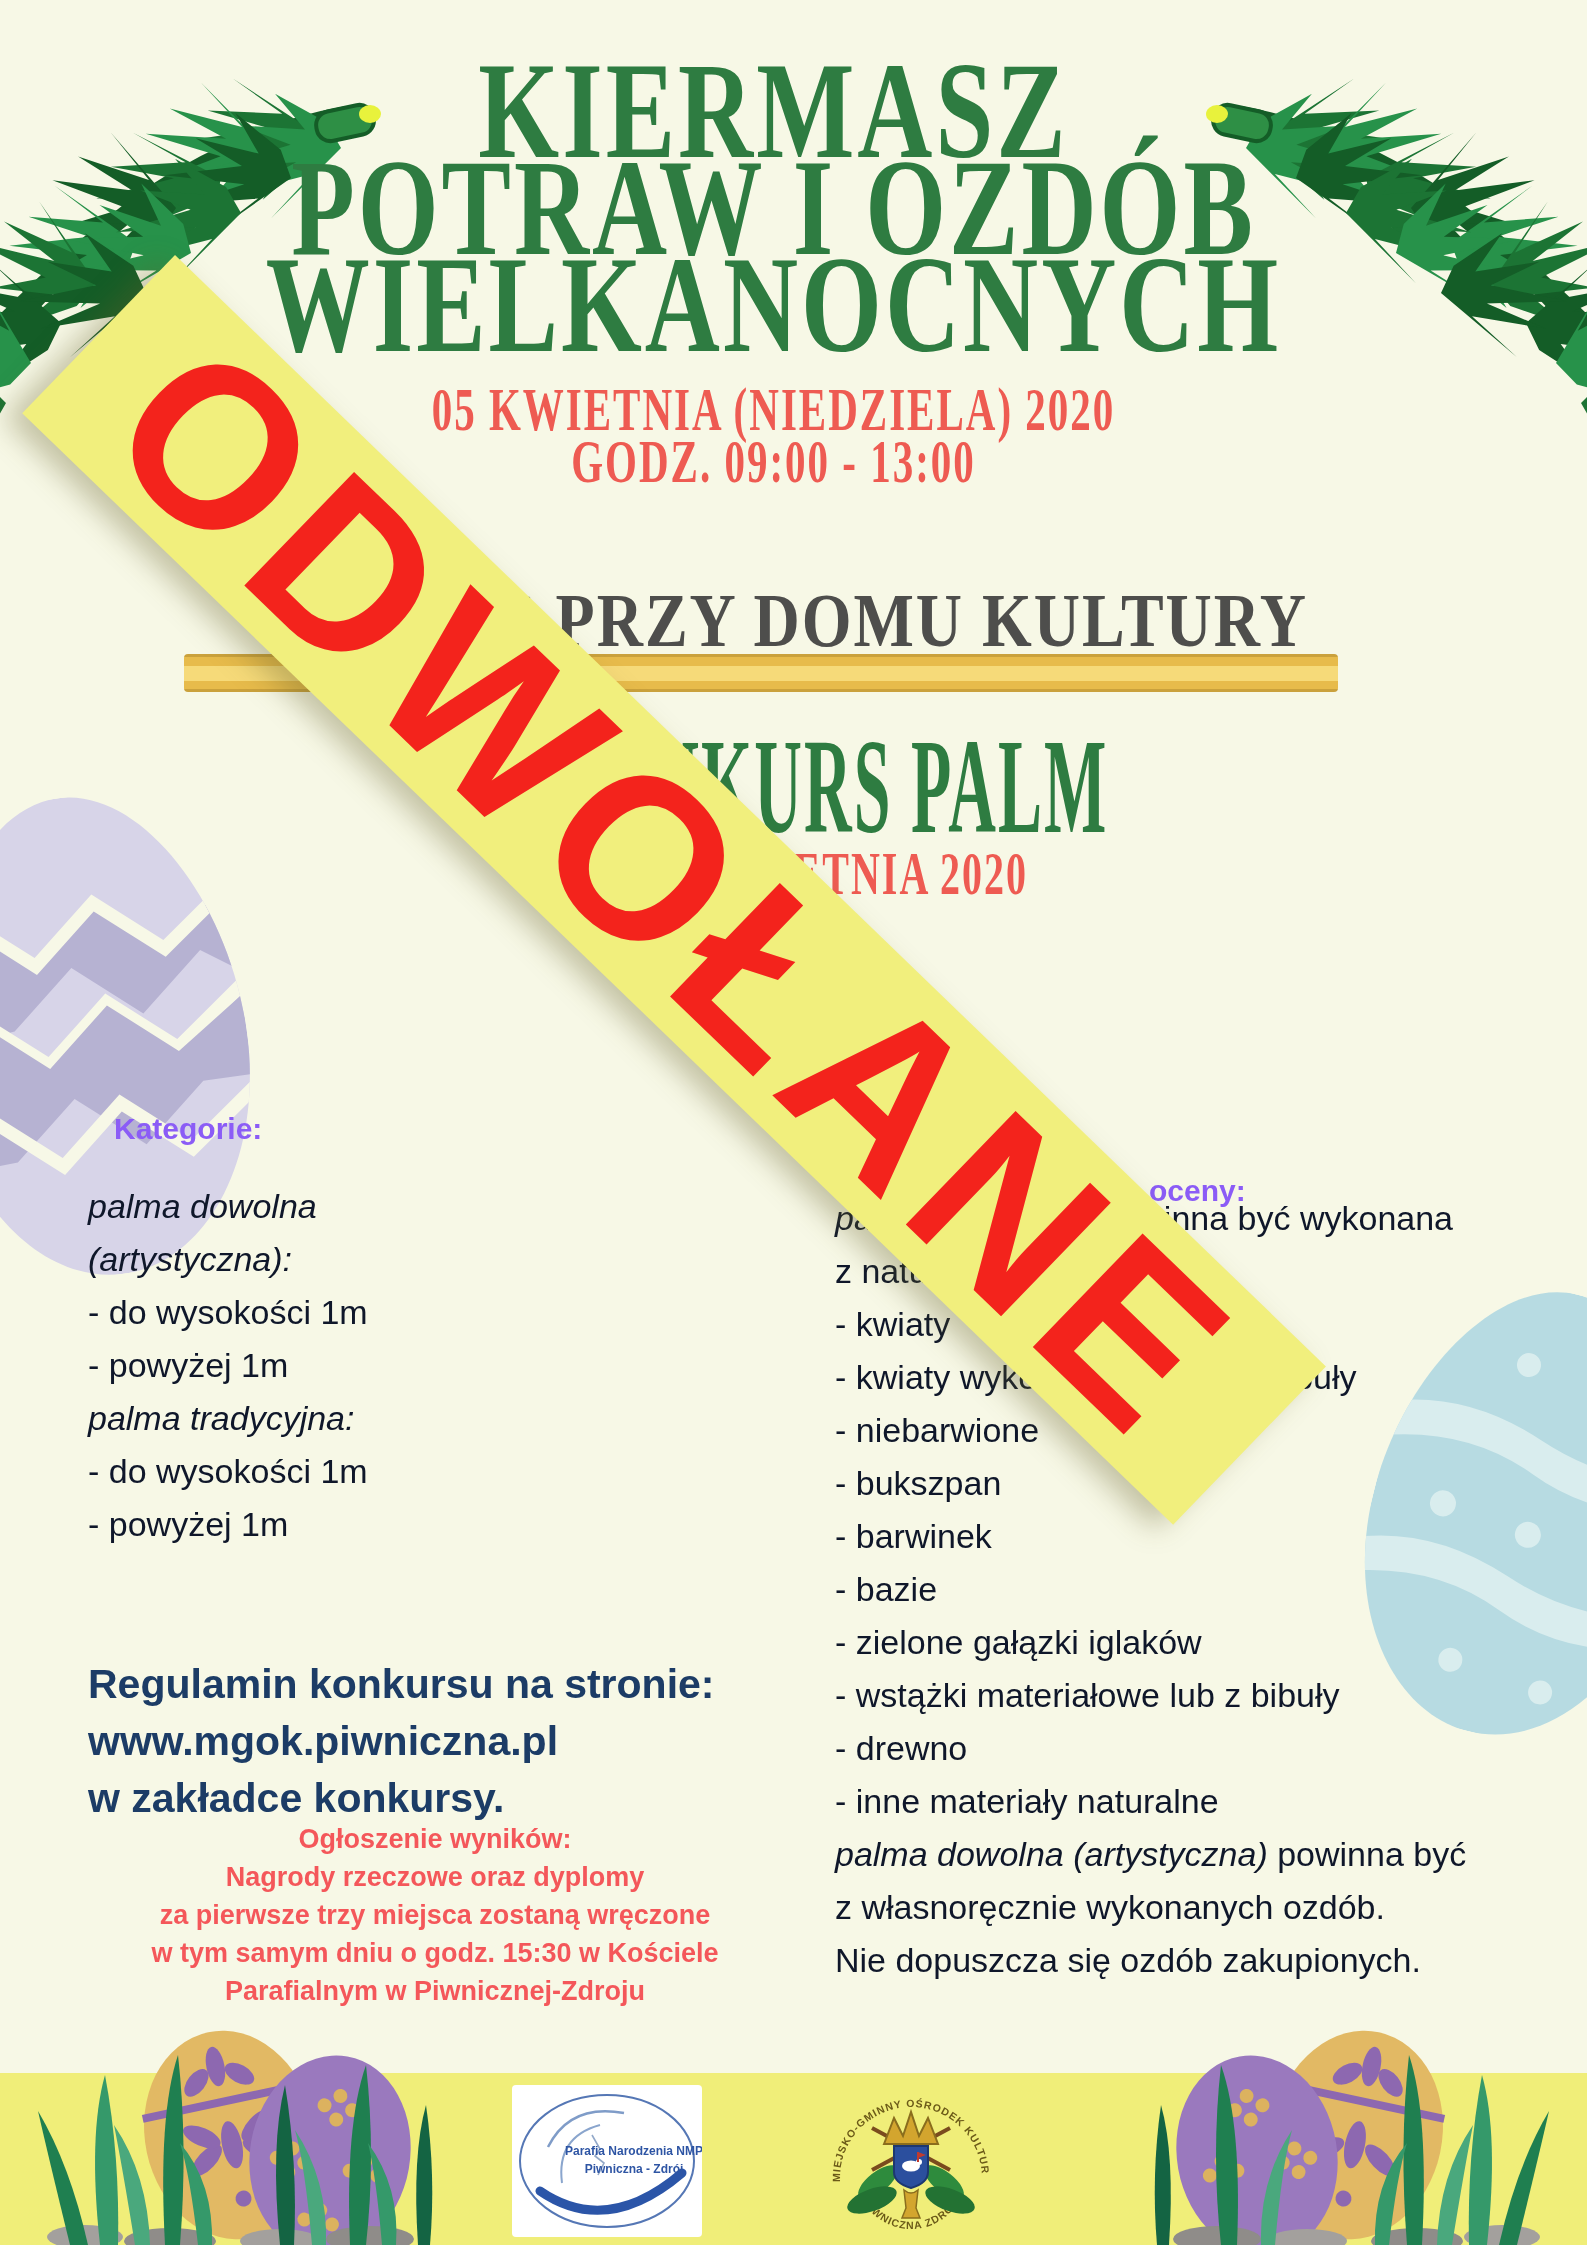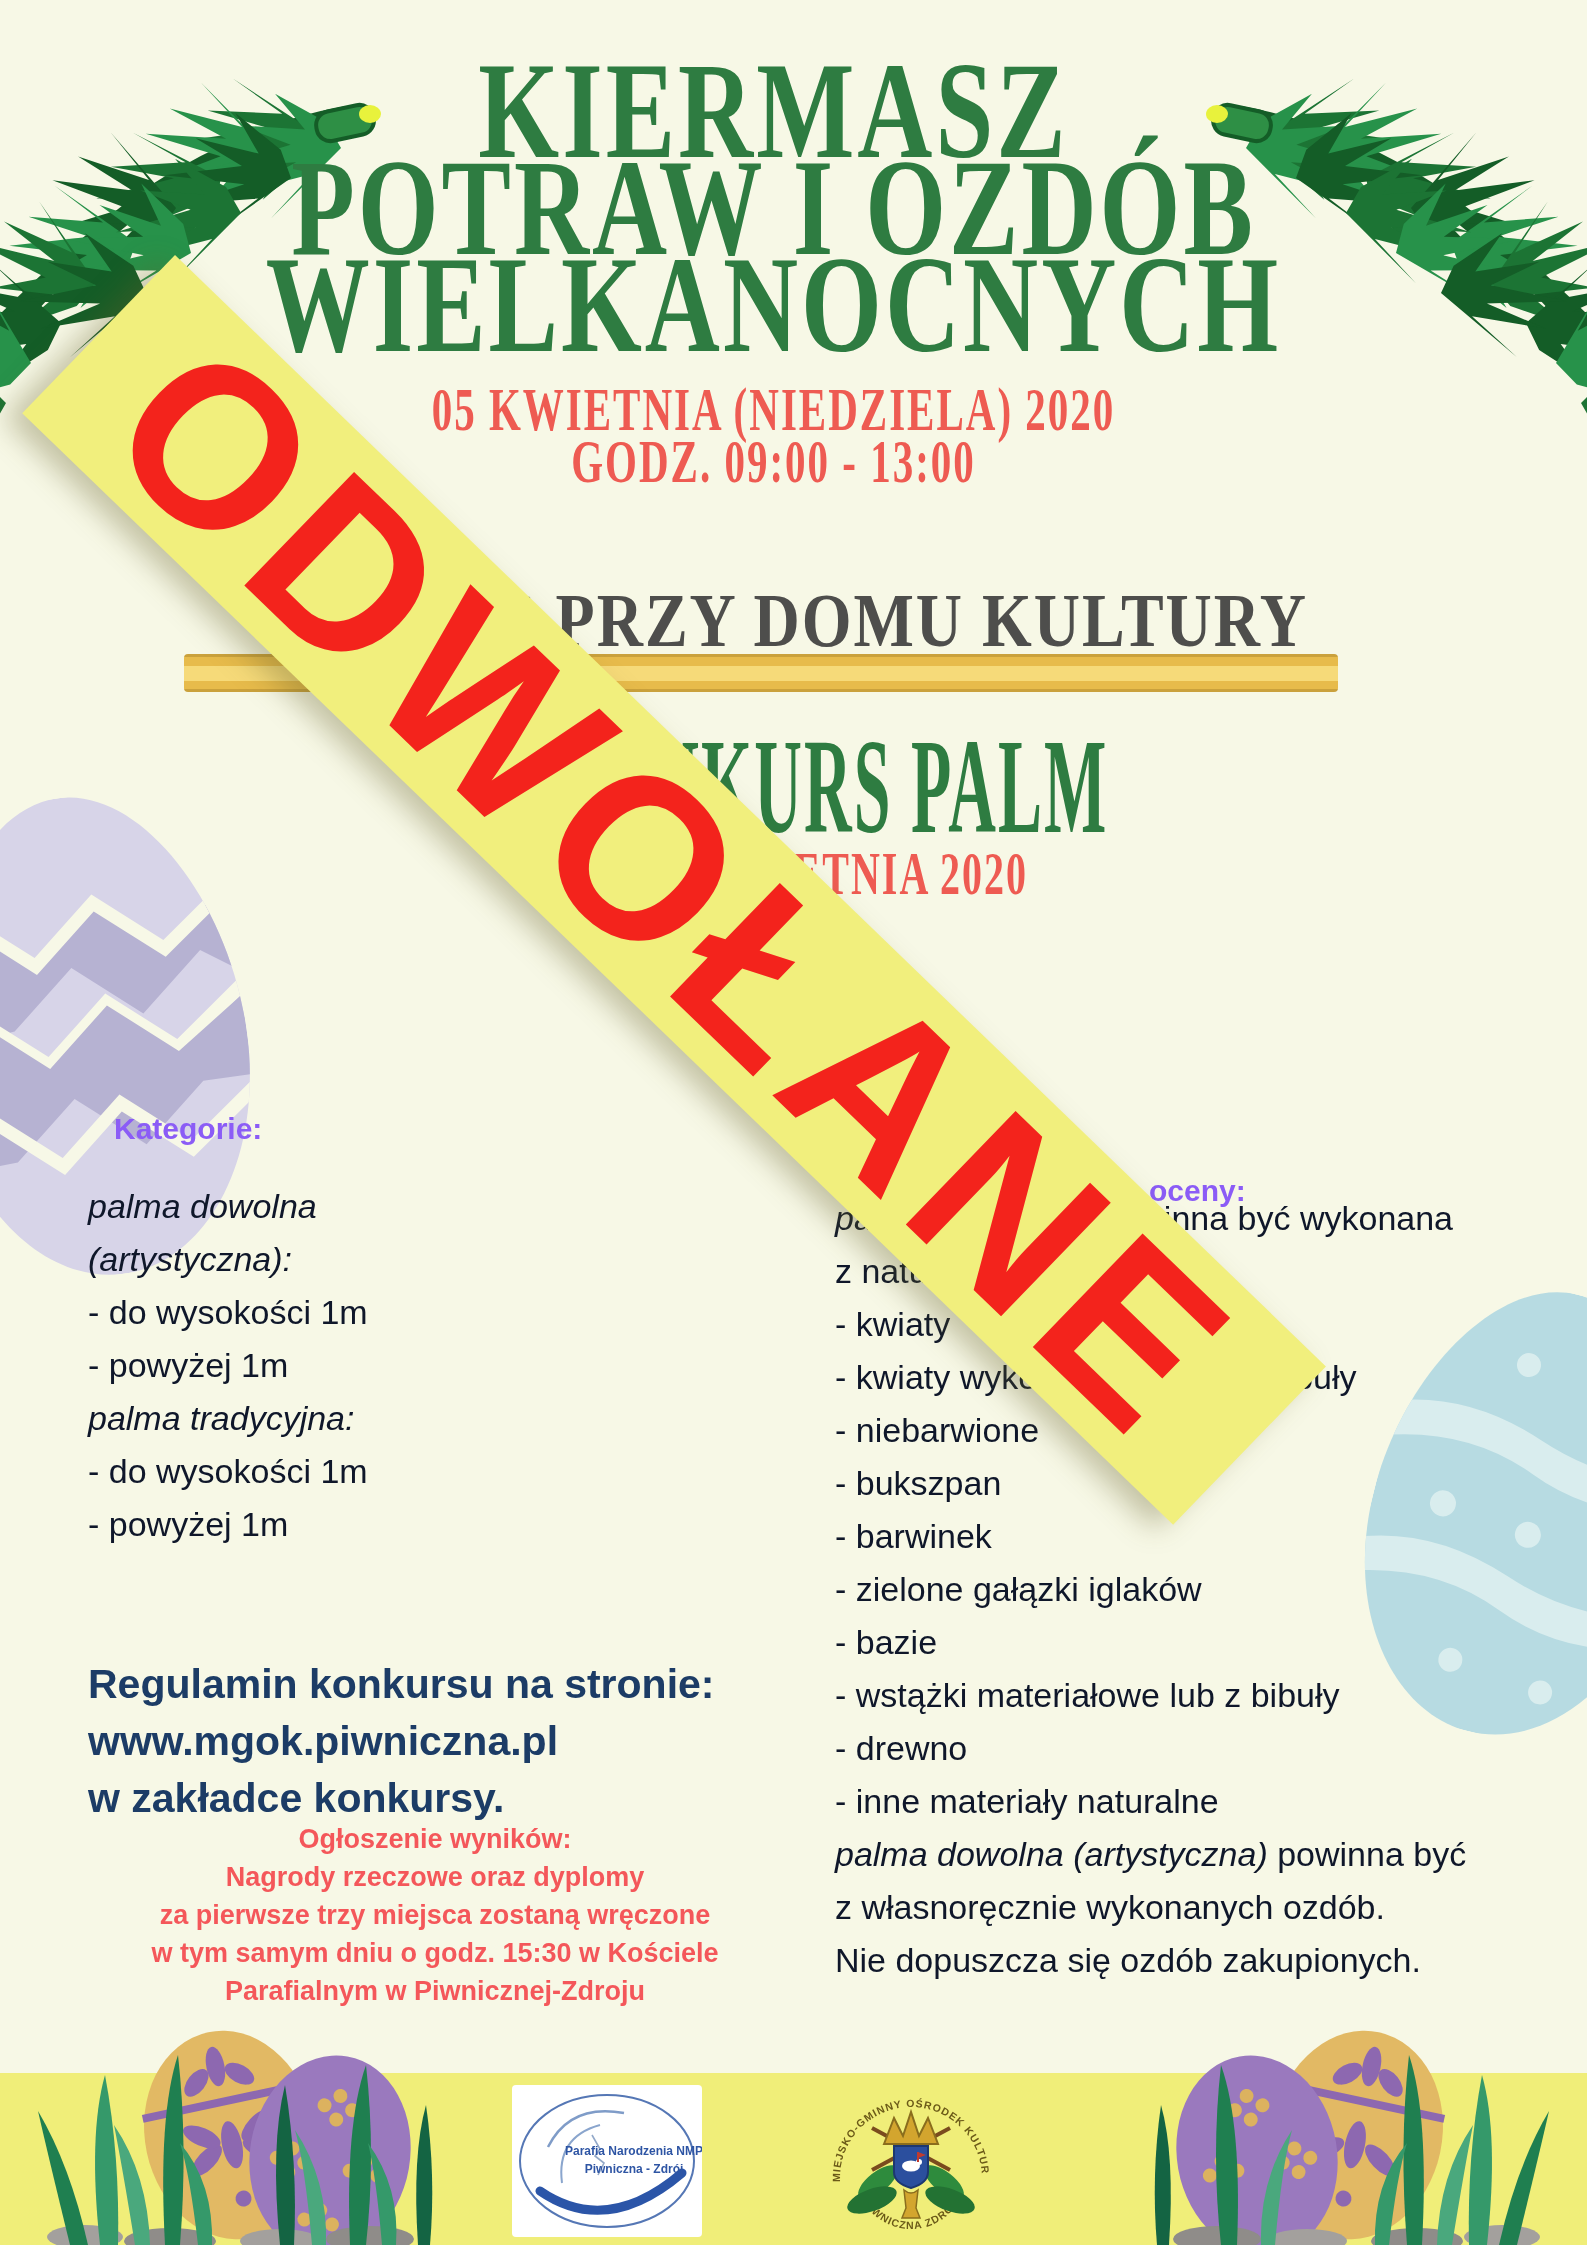--- a/index.html
+++ b/index.html
@@ -191,22 +191,22 @@
   <div class="crit-frag sec-heading">ria oceny:</div>
 
   <div class="crit">
     <div class="body-line"><span class="it">palma tradycyjna</span><span> powinna być wykonana</span></div>
     <div class="body-line">z naturalnych materiałów:</div>
     <div class="body-line">- kwiaty</div>
     <div class="body-line">- kwiaty wykonane ręcznie z bibuły</div>
     <div class="body-line">- niebarwione</div>
     <div class="body-line">- bukszpan</div>
     <div class="body-line">- barwinek</div>
+    <div class="body-line">- bazie</div>
     <div class="body-line">- zielone gałązki iglaków</div>
-    <div class="body-line">- bazie</div>
     <div class="body-line">- wstążki materiałowe lub z bibuły</div>
     <div class="body-line">- drewno</div>
     <div class="body-line">- inne materiały naturalne</div>
     <div class="body-line"><span class="it">palma dowolna (artystyczna)</span><span> powinna być</span></div>
     <div class="body-line">z własnoręcznie wykonanych ozdób.</div>
     <div class="body-line">Nie dopuszcza się ozdób zakupionych.</div>
   </div>
 
   <div class="reg">
     <div>Regulamin konkursu na stronie:</div>

